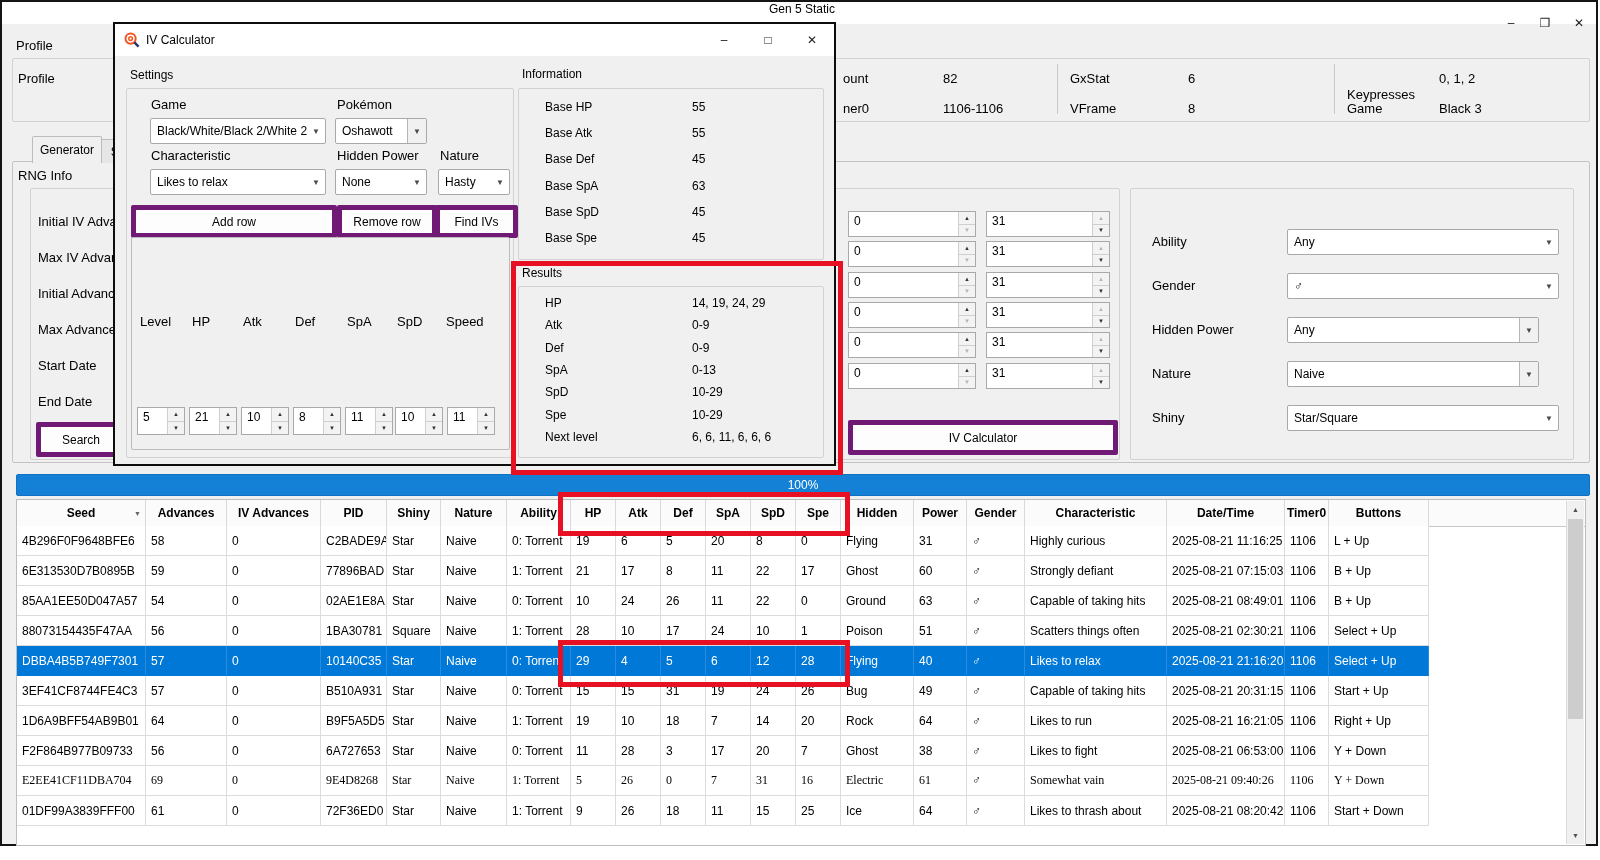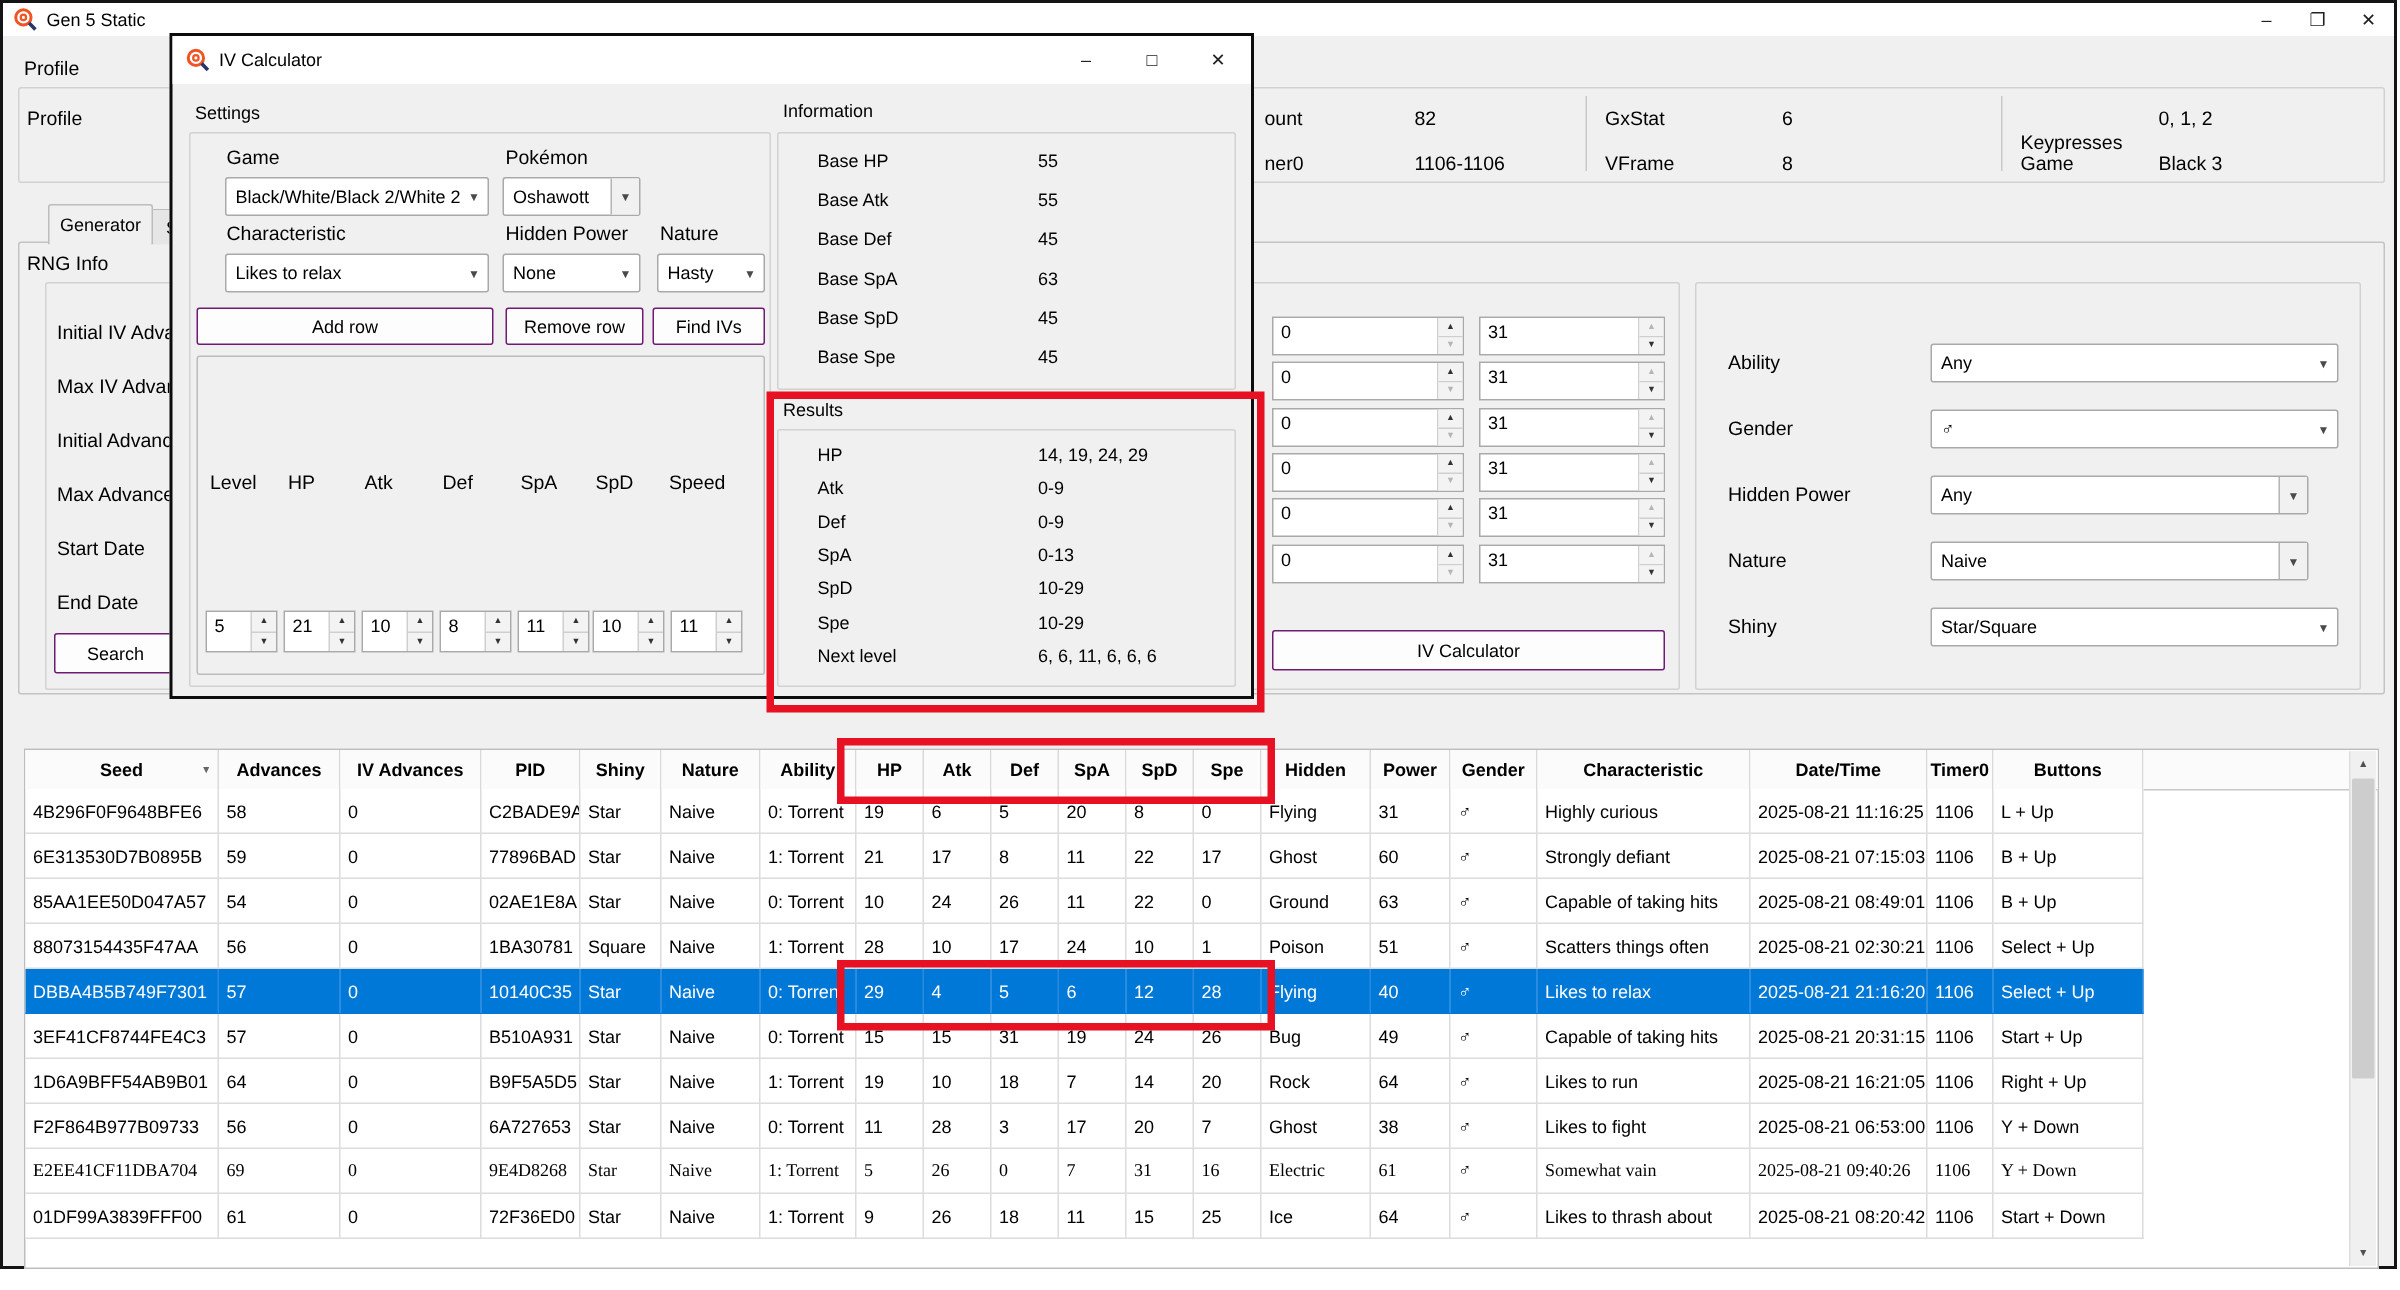--- a/index.html
+++ b/index.html
@@ -1,28 +1,28 @@
 <!DOCTYPE html>
 <html><head>
 <meta charset="utf-8">
 <style>
   html,body{margin:0;padding:0;background:#fff;}
   body{width:1600px;height:860px;overflow:hidden;font-family:"Liberation Sans",sans-serif;-webkit-font-smoothing:antialiased;}
-  .abs{position:absolute;}
+  .abs{position:absolute;flex-direction:column;}
   #win{position:absolute;left:0;top:0;width:1594px;height:842px;border:2px solid #141414;background:#f0f0f0;}
   
   .titlebar{background:#fff;display:flex;align-items:center;}
   .title-text{font-size:12px;color:#000;margin-left:6px;}
   .winbtn{width:34px;height:100%;display:flex;align-items:center;justify-content:center;font-size:12px;color:#222;}
   
   .groupbox{position:absolute;border:1px solid #d2d2d2;border-radius:2px;background:transparent;}
   .grouplabel{position:absolute;font-size:12px;color:#000;background:#f0f0f0;padding:0 2px;}
   .lbl{position:absolute;font-size:13px;color:#000;white-space:nowrap;}
   
-  .btn{position:absolute;border:1px solid #701a75;background:#fdfdfd;border-radius:2px;font-size:12px;color:#000;display:flex;align-items:center;justify-content:center;white-space:nowrap;}
+  .btn{position:absolute;border:5px solid #701a75;background:#fdfdfd;border-radius:2px;font-size:12px;color:#000;display:flex;align-items:center;justify-content:center;white-space:nowrap;}
   
   .combo{position:absolute;border:1px solid #a9a9a9;background:#fff;border-radius:2px;display:flex;align-items:center;font-size:12px;color:#000;}
   .combo .cval{padding:0 6px;white-space:nowrap;overflow:hidden;}
   .combo .carr{margin-left:auto;padding-right:5px;font-size:8px;color:#4a4a4a;}
   .combo.editable .carrbox{margin-left:auto;align-self:stretch;width:18px;border-left:1px solid #b5b5b5;background:#f1f1f1;display:flex;align-items:center;justify-content:center;font-size:8px;color:#4a4a4a;}
   
   .spin{position:absolute;border:1px solid #a9a9a9;background:#fff;display:flex;}
   .spin .sval{flex:1;font-size:12px;color:#000;padding:2px 5px;overflow:hidden;}
   .spin .sbtns{width:16px;display:flex;flex-direction:column;border-left:1px solid #cfcfcf;}
   .spin .sbtns span{flex:1;display:flex;align-items:center;justify-content:center;font-size:6px;color:#333;background:#f3f3f3;}
@@ -228,20 +228,23 @@
         <span class="cval">Naive</span>
         <span class="carrbox">▼</span>
       </div>
       <div class="lbl" style="left: 1150px; top: 408px; position: absolute;">Shiny</div>
       <div class="combo" style="left: 1285px; top: 403px; width: 270px; height: 24px;">
         <span class="cval">Star/Square</span>
         <span class="carr">▼</span>
       </div>
     </div>
 
+  <div id="progress">
+    <span>100%</span>
+  </div>
 
   <div id="tablebox">
     <div class="thead" id="thead">
         <div class="th" style="width: 129px;">
           <span>Seed</span>
           <span class="sortarr">▼</span>
         </div>
         <div class="th" style="width: 81px;">
           <span>Advances</span>
         </div>

